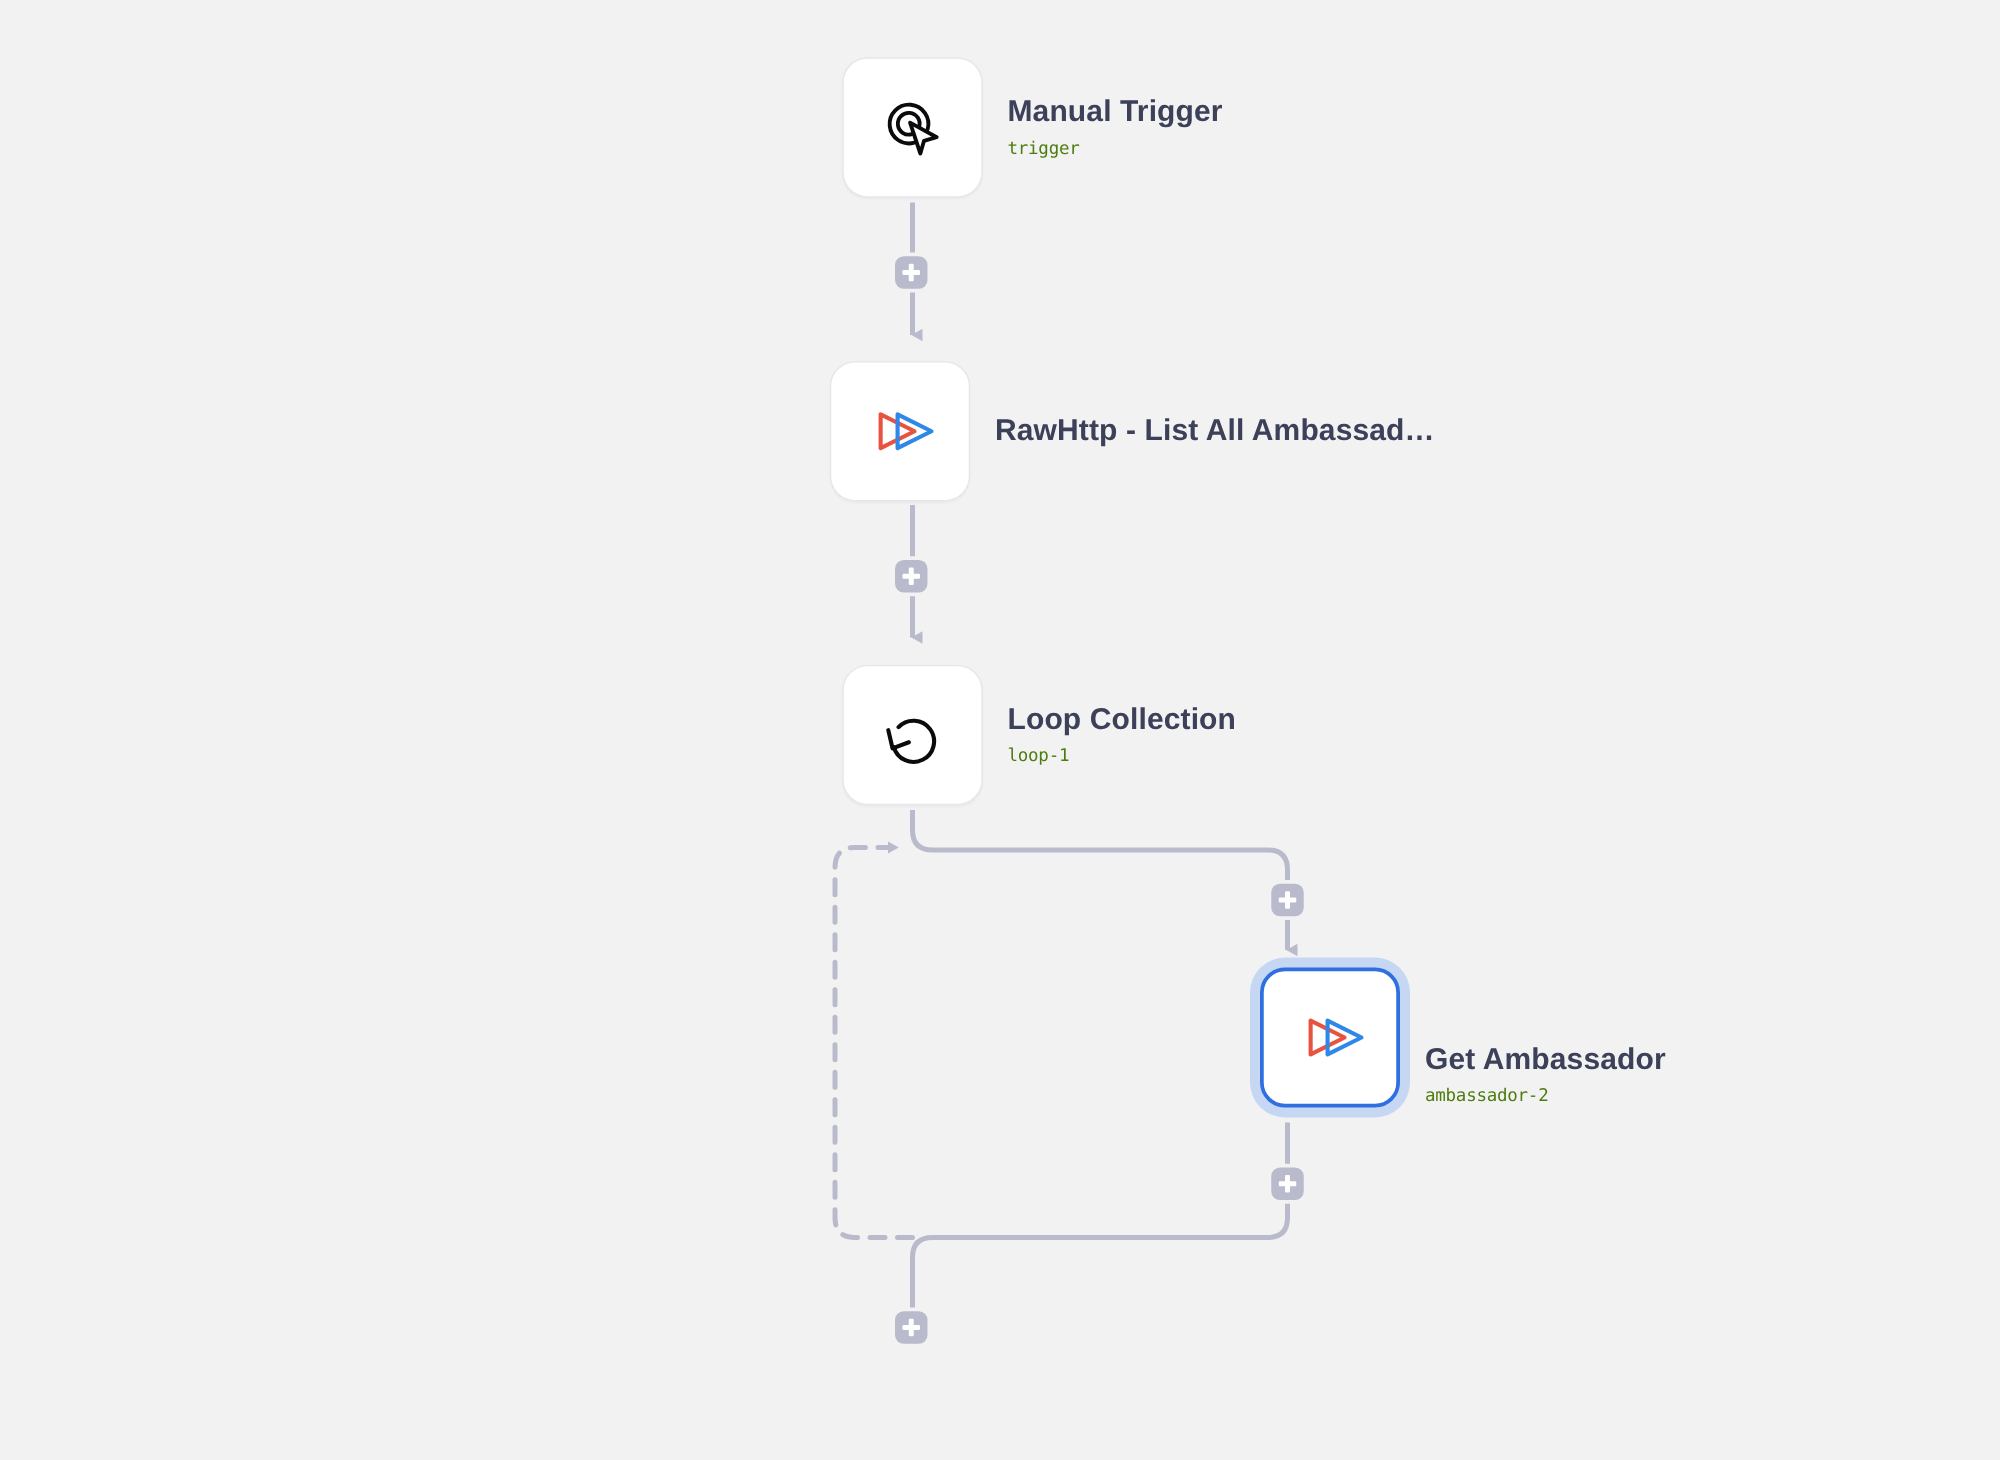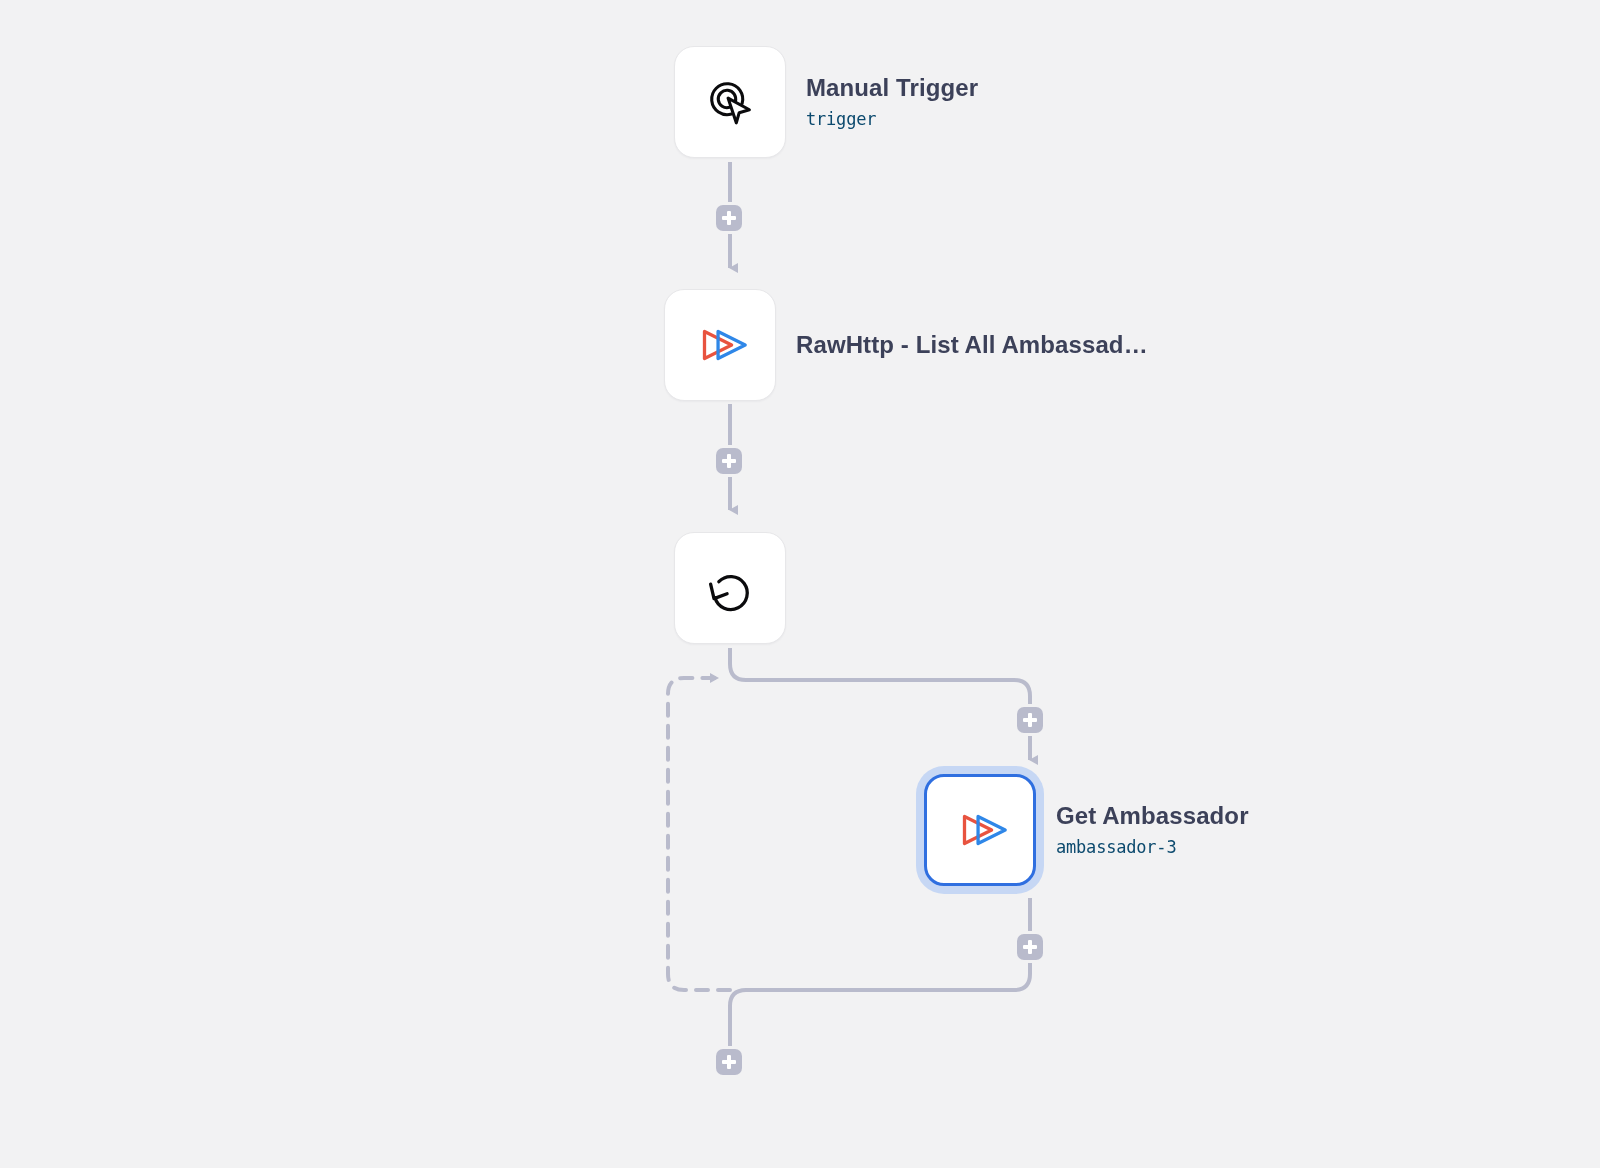--- a/index.html
+++ b/index.html
@@ -68,22 +68,22 @@
     letter-spacing: 0.1px;
     line-height: 1.2;
     white-space: nowrap;
     overflow: hidden;
     text-overflow: ellipsis;
     max-width: 356px;
   }
   .node-subtitle {
     margin-top: 6px;
     font-family: "DejaVu Sans Mono", "Liberation Mono", monospace;
-    font-size: 17px;
-    color: #0c4a6e;
+    font-size: 14px;
+    color: #4d7c0f;
     letter-spacing: -0.2px;
     line-height: 1.2;
     white-space: nowrap;
   }
 
   .node-icon {
     width: 62px;
     height: 62px;
     display: block;
   }
@@ -193,28 +193,32 @@
     </div>
   </div>
 
   <div class="node" style="left:674px; top:532px;">
     <div class="node-card">
       <svg class="node-icon" viewBox="0 0 64 64">
         <path d="M20.5 25.5a17 17 0 1 1 -4 16.5" fill="none" stroke="#0b0b0d" stroke-width="3.4" stroke-linecap="round"></path>
         <path d="M12 28 L15.5 43 L29 38" fill="none" stroke="#0b0b0d" stroke-width="3.4" stroke-linecap="round" stroke-linejoin="round"></path>
       </svg>
     </div>
-  </div>
-
-  <div class="node selected" style="left:924px; top:774px;">
+    <div class="node-labels">
+      <div class="node-title">Loop Collection</div>
+      <div class="node-subtitle">loop-1</div>
+    </div>
+  </div>
+
+  <div class="node selected" style="left:1008px; top:774px;align-items:flex-end;">
     <div class="node-card">
       <svg class="node-icon" viewBox="0 0 64 64">
         <path d="M16 18 L44 32 L16 46 Z" fill="none" stroke="#e8533f" stroke-width="3.4" stroke-linejoin="round"></path>
         <path d="M30 18 L58 32 L30 46 Z" fill="none" stroke="#2f87e8" stroke-width="3.4" stroke-linejoin="round"></path>
       </svg>
     </div>
     <div class="node-labels">
       <div class="node-title">Get Ambassador</div>
-      <div class="node-subtitle">ambassador-3</div>
+      <div class="node-subtitle">ambassador-2</div>
     </div>
   </div>
 
 </div>
 
 </body></html>

